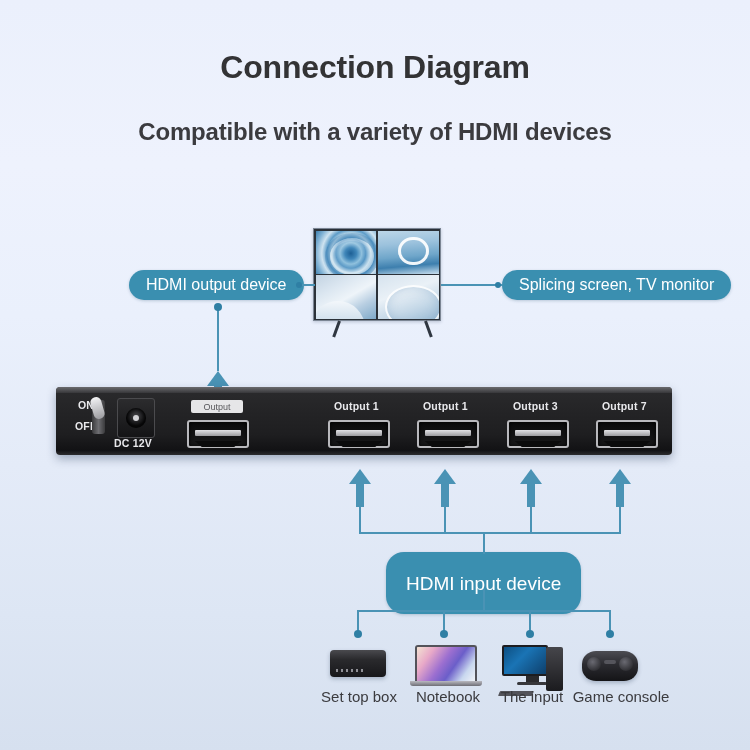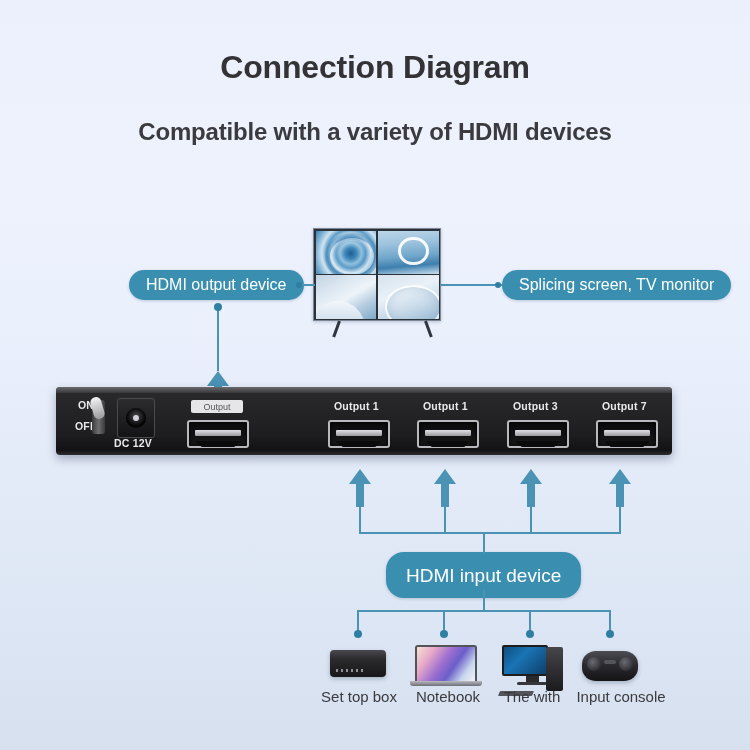--- a/index.html
+++ b/index.html
@@ -56,21 +56,21 @@
 
   
   .pill{
     background:#3a8fb0;color:#fff;border-radius:18px;
     font-size:16px;line-height:1;white-space:nowrap;
     display:flex;align-items:center;justify-content:center;
     box-shadow:0 1px 3px rgba(40,80,110,.25);
   }
   #pill-hdmi-output{left:129px;top:270px;height:30px;padding:0 17px;}
   #pill-splicing{left:502px;top:270px;height:30px;padding:0 17px;}
-  #pill-hdmi-input{left:386px;top:552px;height:38px;padding:4px 20px;font-size:19px;}
+  #pill-hdmi-input{left:386px;top:552px;height:38px;padding:12px 20px;font-size:19px;}
 
   
   .ln{background:#4a93b5;}
   .dot{background:#2f7fa4;border-radius:50%;}
 
   
   #c1{left:299px;top:284px;width:16px;height:2px;}
   #c1d{left:296px;top:282px;width:6px;height:6px;}
   
   #c2{left:441px;top:284px;width:61px;height:2px;}
@@ -295,24 +295,24 @@
   </div>
   <div class="abs dev-label" style="left:403px;top:688px;width:90px;text-align:center;">Notebook</div>
 
   <div class="abs dev-ico" style="left:502px;top:645px;width:60px;height:48px;">
     <div class="host-tower"></div>
     <div class="host-mon"></div>
     <div class="host-stand"></div>
     <div class="host-foot"></div>
     <div class="host-kb"></div>
   </div>
-  <div class="abs dev-label" style="left:489px;top:688px;width:86px;">The with</div>
+  <div class="abs dev-label" style="left:489px;top:688px;width:86px;">The input</div>
 
   <div class="abs dev-ico" style="left:582px;top:651px;">
     <div class="gamepad" style="position:relative;">
       <div class="gp-l"></div>
       <div class="gp-tp"></div>
       <div class="gp-r"></div>
     </div>
   </div>
-  <div class="abs dev-label" style="left:566px;top:688px;width:110px;">Input console</div>
+  <div class="abs dev-label" style="left:566px;top:688px;width:110px;">Game console</div>
 
 </div>
 
 </body></html>

